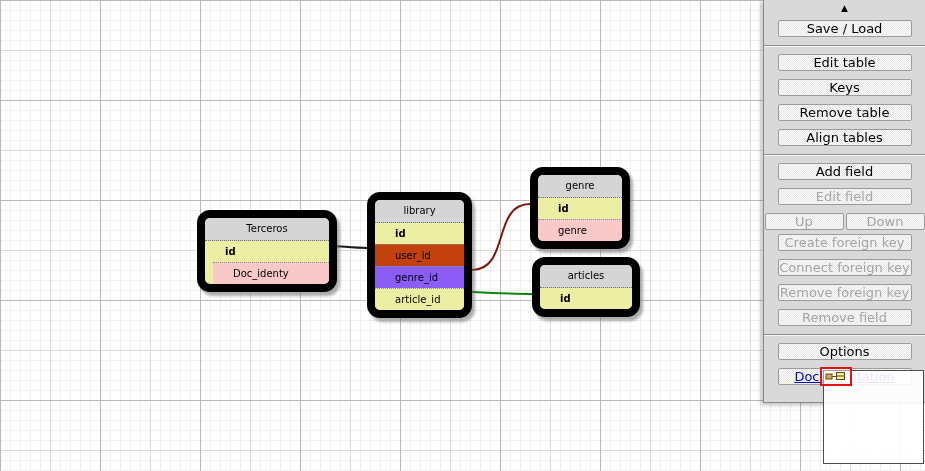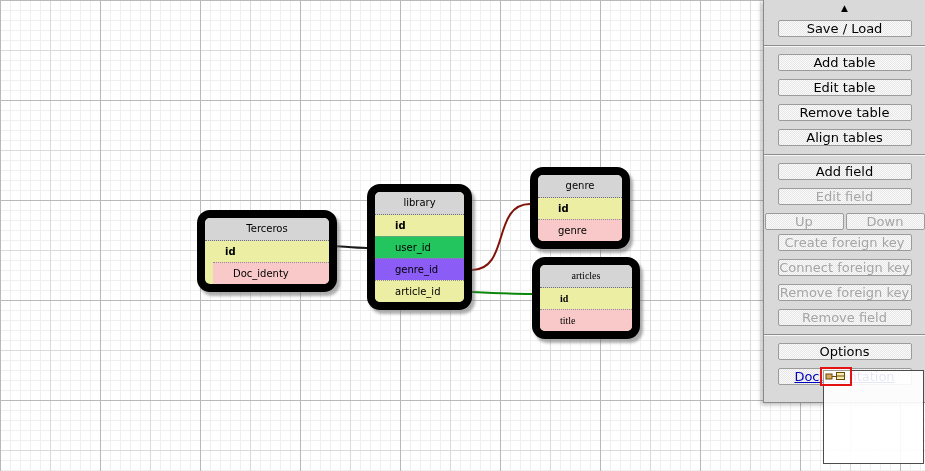--- a/index.html
+++ b/index.html
@@ -81,46 +81,45 @@
       <path d="M315,247 C332,244 346,248 367,248" stroke="#1a1a1a" stroke-width="2" fill="none"></path>
       <path d="M472,270 C510,270 492,204 530,204" stroke="#801208" stroke-width="2" fill="none"></path>
       <path d="M472,292 C492,293 512,294 532,294" stroke="#0c870c" stroke-width="2" fill="none"></path>
     </svg>
   <div id="tables-layer">
       <div class="dtable" style="left: 197px; top: 210px; width: 140px;">
         <div class="ttitle" style="background: rgb(213, 213, 213);">Terceros</div>
         <div class="trow bold" style="background: rgb(235, 238, 163);">id</div>
         <div class="trow" style="background: rgb(249, 201, 201); margin-left: 8px;">Doc_identy</div>
       </div>
-      <div class="dtable" style="left: 367px; top: 184px; width: 105px;">
+      <div class="dtable" style="left: 367px; top: 192px; width: 105px;">
         <div class="ttitle" style="background: rgb(213, 213, 213);">library</div>
         <div class="trow bold" style="background: rgb(235, 238, 163);">id</div>
-        <div class="trow" style="background: #22c55e;">user_id</div>
+        <div class="trow" style="background: #c2410c;">user_id</div>
         <div class="trow" style="background: #8b5cf6;">genre_id</div>
         <div class="trow" style="background: rgb(235, 238, 163);">article_id</div>
       </div>
       <div class="dtable" style="left: 530px; top: 167px; width: 100px;">
         <div class="ttitle" style="background: rgb(213, 213, 213);">genre</div>
         <div class="trow bold" style="background: rgb(235, 238, 163);">id</div>
         <div class="trow" style="background: rgb(249, 201, 201);">genre</div>
       </div>
-      <div class="dtable" style="left: 532px; top: 257px; width: 108px; font-family: Liberation Serif, serif;">
+      <div class="dtable" style="left: 532px; top: 257px; width: 108px;">
         <div class="ttitle" style="background: rgb(213, 213, 213);">articles</div>
         <div class="trow bold" style="background: rgb(235, 238, 163);">id</div>
-        <div class="trow" style="background: rgb(249, 201, 201);">title</div>
       </div>
     </div>
 
   <div id="toolbar">
     <div class="collapse">▲</div>
     <div id="toolbar-groups">
         <div class="tbtn">Save / Load</div>
         <div class="divider"></div>
-        <div class="tbtn">Add table</div>
         <div class="tbtn">Edit table</div>
+        <div class="tbtn">Keys</div>
         <div class="tbtn">Remove table</div>
         <div class="tbtn">Align tables</div>
         <div class="divider"></div>
         <div class="tbtn">Add field</div>
         <div class="tbtn disabled">Edit field</div>
         <div class="half-row">
           <div class="tbtn disabled">Up</div>
           <div class="tbtn disabled">Down</div>
         </div>
         <div class="tbtn disabled">Create foreign key</div>

